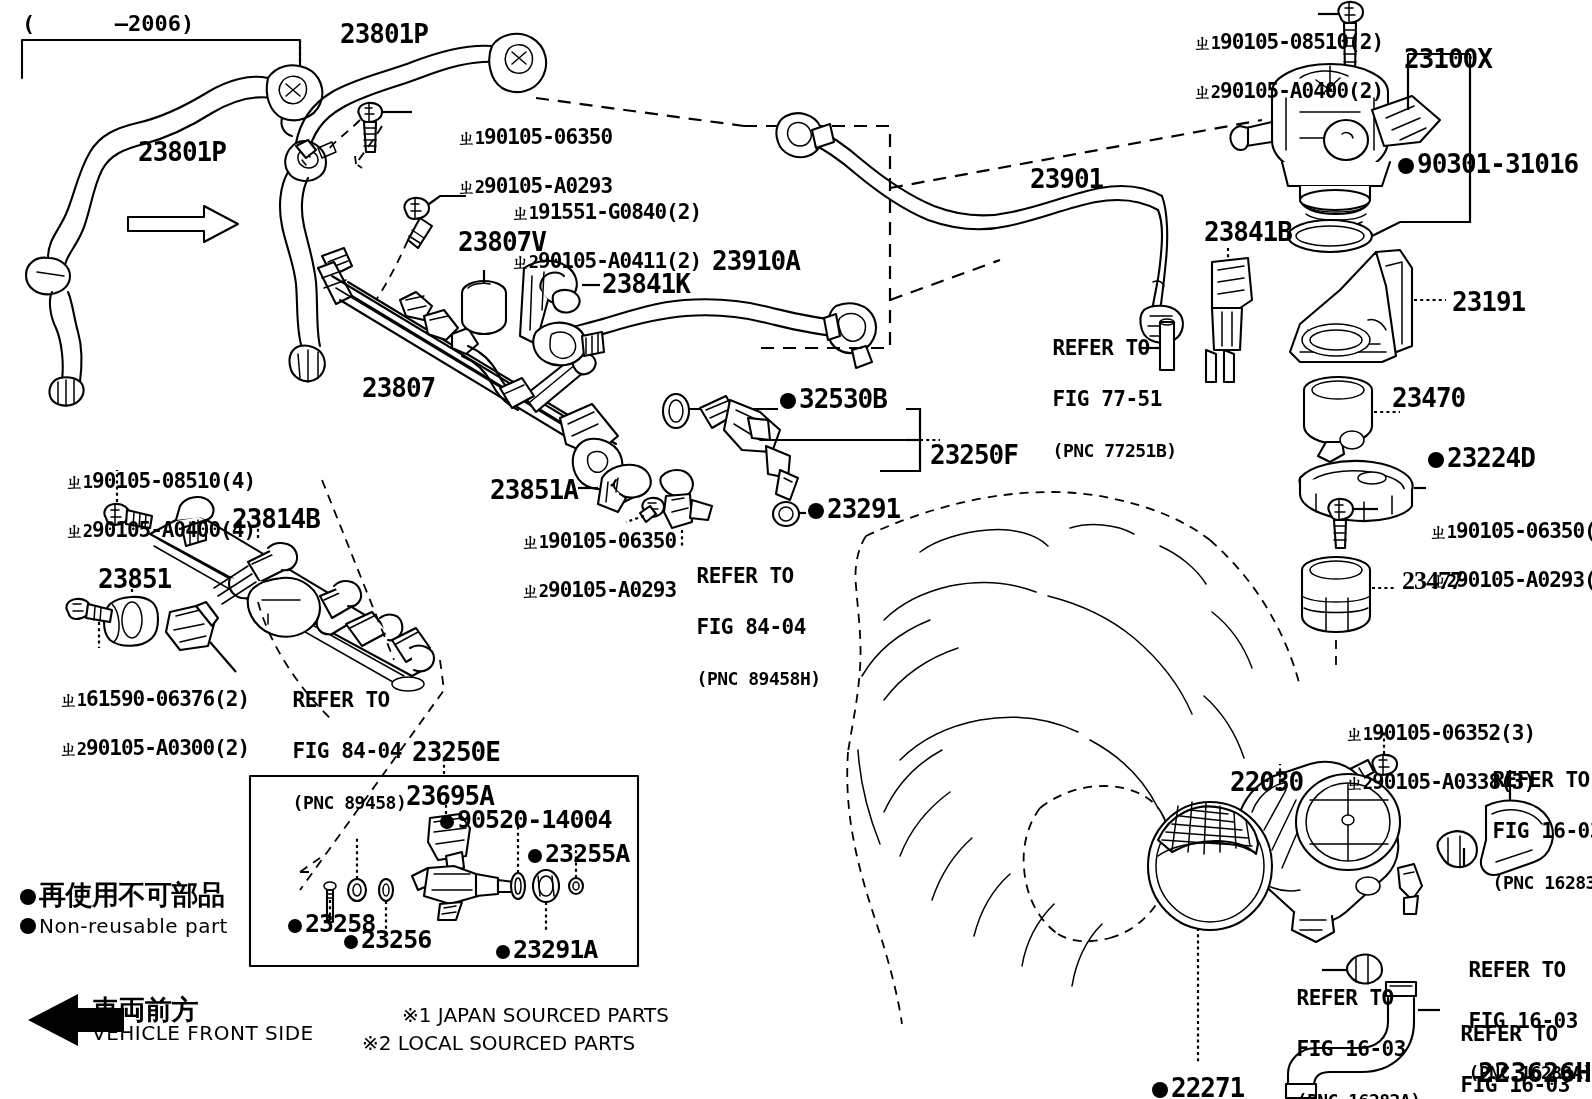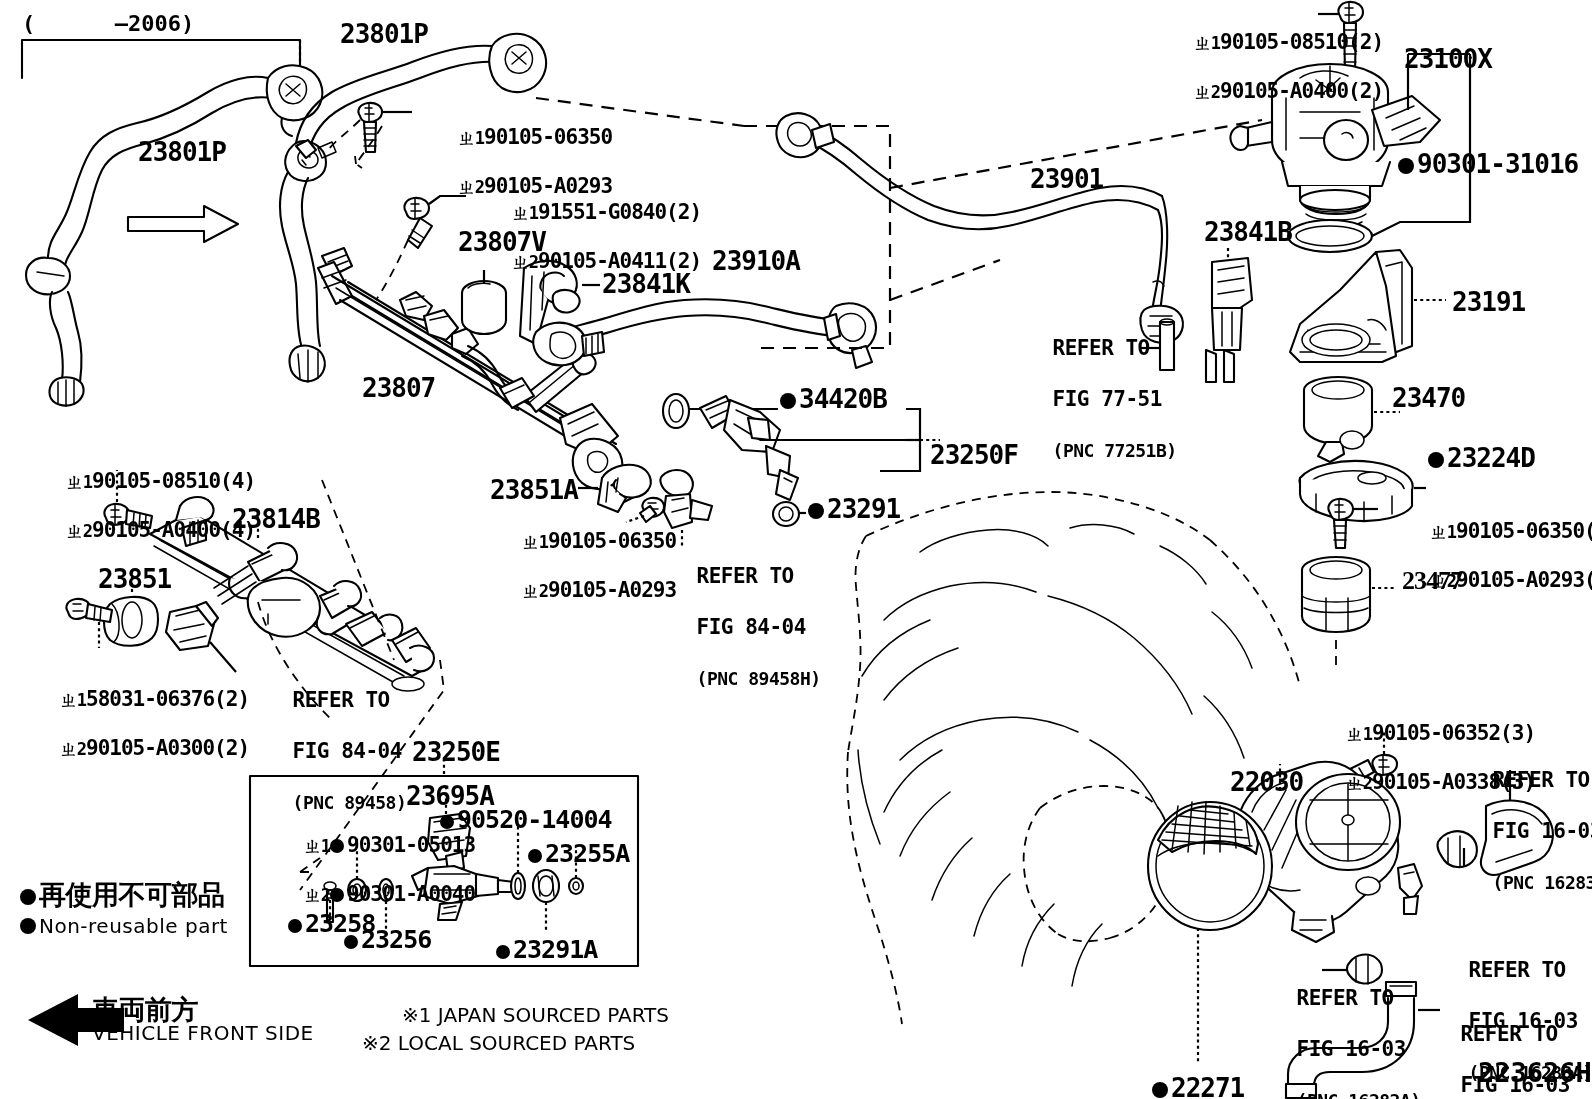--- a/index.html
+++ b/index.html
@@ -692,21 +692,21 @@
 
   <div class="lbl pn" style="left:1428px; top:444px;"><span class="dot"></span><span>23224D</span></div>
 
   <div class="lbl src" style="left:1384px; top:494px;">
     <span class="mkx">ㄓ1</span><span>90105-06350(2)</span><br>
     <span class="mkx">ㄓ2</span><span>90105-A0293(2)</span>
   </div>
 
   <div class="lbl pn" style="left:1402px; top:566px;font-family:Liberation Serif, serif;">23477</div>
 
-  <div class="lbl pn" style="left:780px; top:385px;"><span class="dot"></span><span>34420B</span></div>
+  <div class="lbl pn" style="left:780px; top:385px;"><span class="dot"></span><span>32530B</span></div>
 
   <div class="lbl pn" style="left:930px; top:441px;">23250F</div>
 
   <div class="lbl pn" style="left:808px; top:495px;"><span class="dot"></span><span>23291</span></div>
 
   <div class="lbl pn" style="left:490px; top:476px;">23851A</div>
 
   <div class="lbl src" style="left:476px; top:504px;">
     <span class="mkx">ㄓ1</span><span>90105-06350</span><br>
     <span class="mkx">ㄓ2</span><span>90105-A0293</span>
@@ -721,38 +721,34 @@
   <div class="lbl src" style="left:20px; top:444px;">
     <span class="mkx">ㄓ1</span><span>90105-08510(4)</span><br>
     <span class="mkx">ㄓ2</span><span>90105-A0400(4)</span>
   </div>
 
   <div class="lbl pn" style="left:232px; top:505px;">23814B</div>
 
   <div class="lbl pn" style="left:98px; top:565px;">23851</div>
 
   <div class="lbl src" style="left:14px; top:662px;">
-    <span class="mkx">ㄓ1</span><span>58031-06376(2)</span><br>
+    <span class="mkx">ㄓ1</span><span>61590-06376(2)</span><br>
     <span class="mkx">ㄓ2</span><span>90105-A0300(2)</span>
   </div>
 
   <div class="lbl ref" style="left:244px; top:662px;">
     <span>REFER TO</span><br>
     <span>FIG 84-04</span><br>
     <span class="pnc">(PNC 89458)</span>
   </div>
 
   <div class="lbl pn" style="left:412px; top:738px;">23250E</div>
 
   <div class="lbl pn" style="left:406px; top:782px;">23695A</div>
 
-  <div class="lbl src" style="left:258px; top:808px;">
-    <span class="mkx">ㄓ1</span><span class="dot dot-sm"></span><span>90301-05013</span><br>
-    <span class="mkx">ㄓ2</span><span class="dot dot-sm"></span><span>90301-A0040</span>
-  </div>
 
   <div class="lbl pn-sm" style="left:440px; top:806px;"><span class="dot dot-sm"></span><span>90520-14004</span></div>
 
   <div class="lbl pn-sm" style="left:528px; top:840px;"><span class="dot dot-sm"></span><span>23255A</span></div>
 
   <div class="lbl pn-sm" style="left:288px; top:910px;"><span class="dot dot-sm"></span><span>23258</span></div>
 
   <div class="lbl pn-sm" style="left:344px; top:926px;"><span class="dot dot-sm"></span><span>23256</span></div>
 
   <div class="lbl pn-sm" style="left:496px; top:936px;"><span class="dot dot-sm"></span><span>23291A</span></div>

